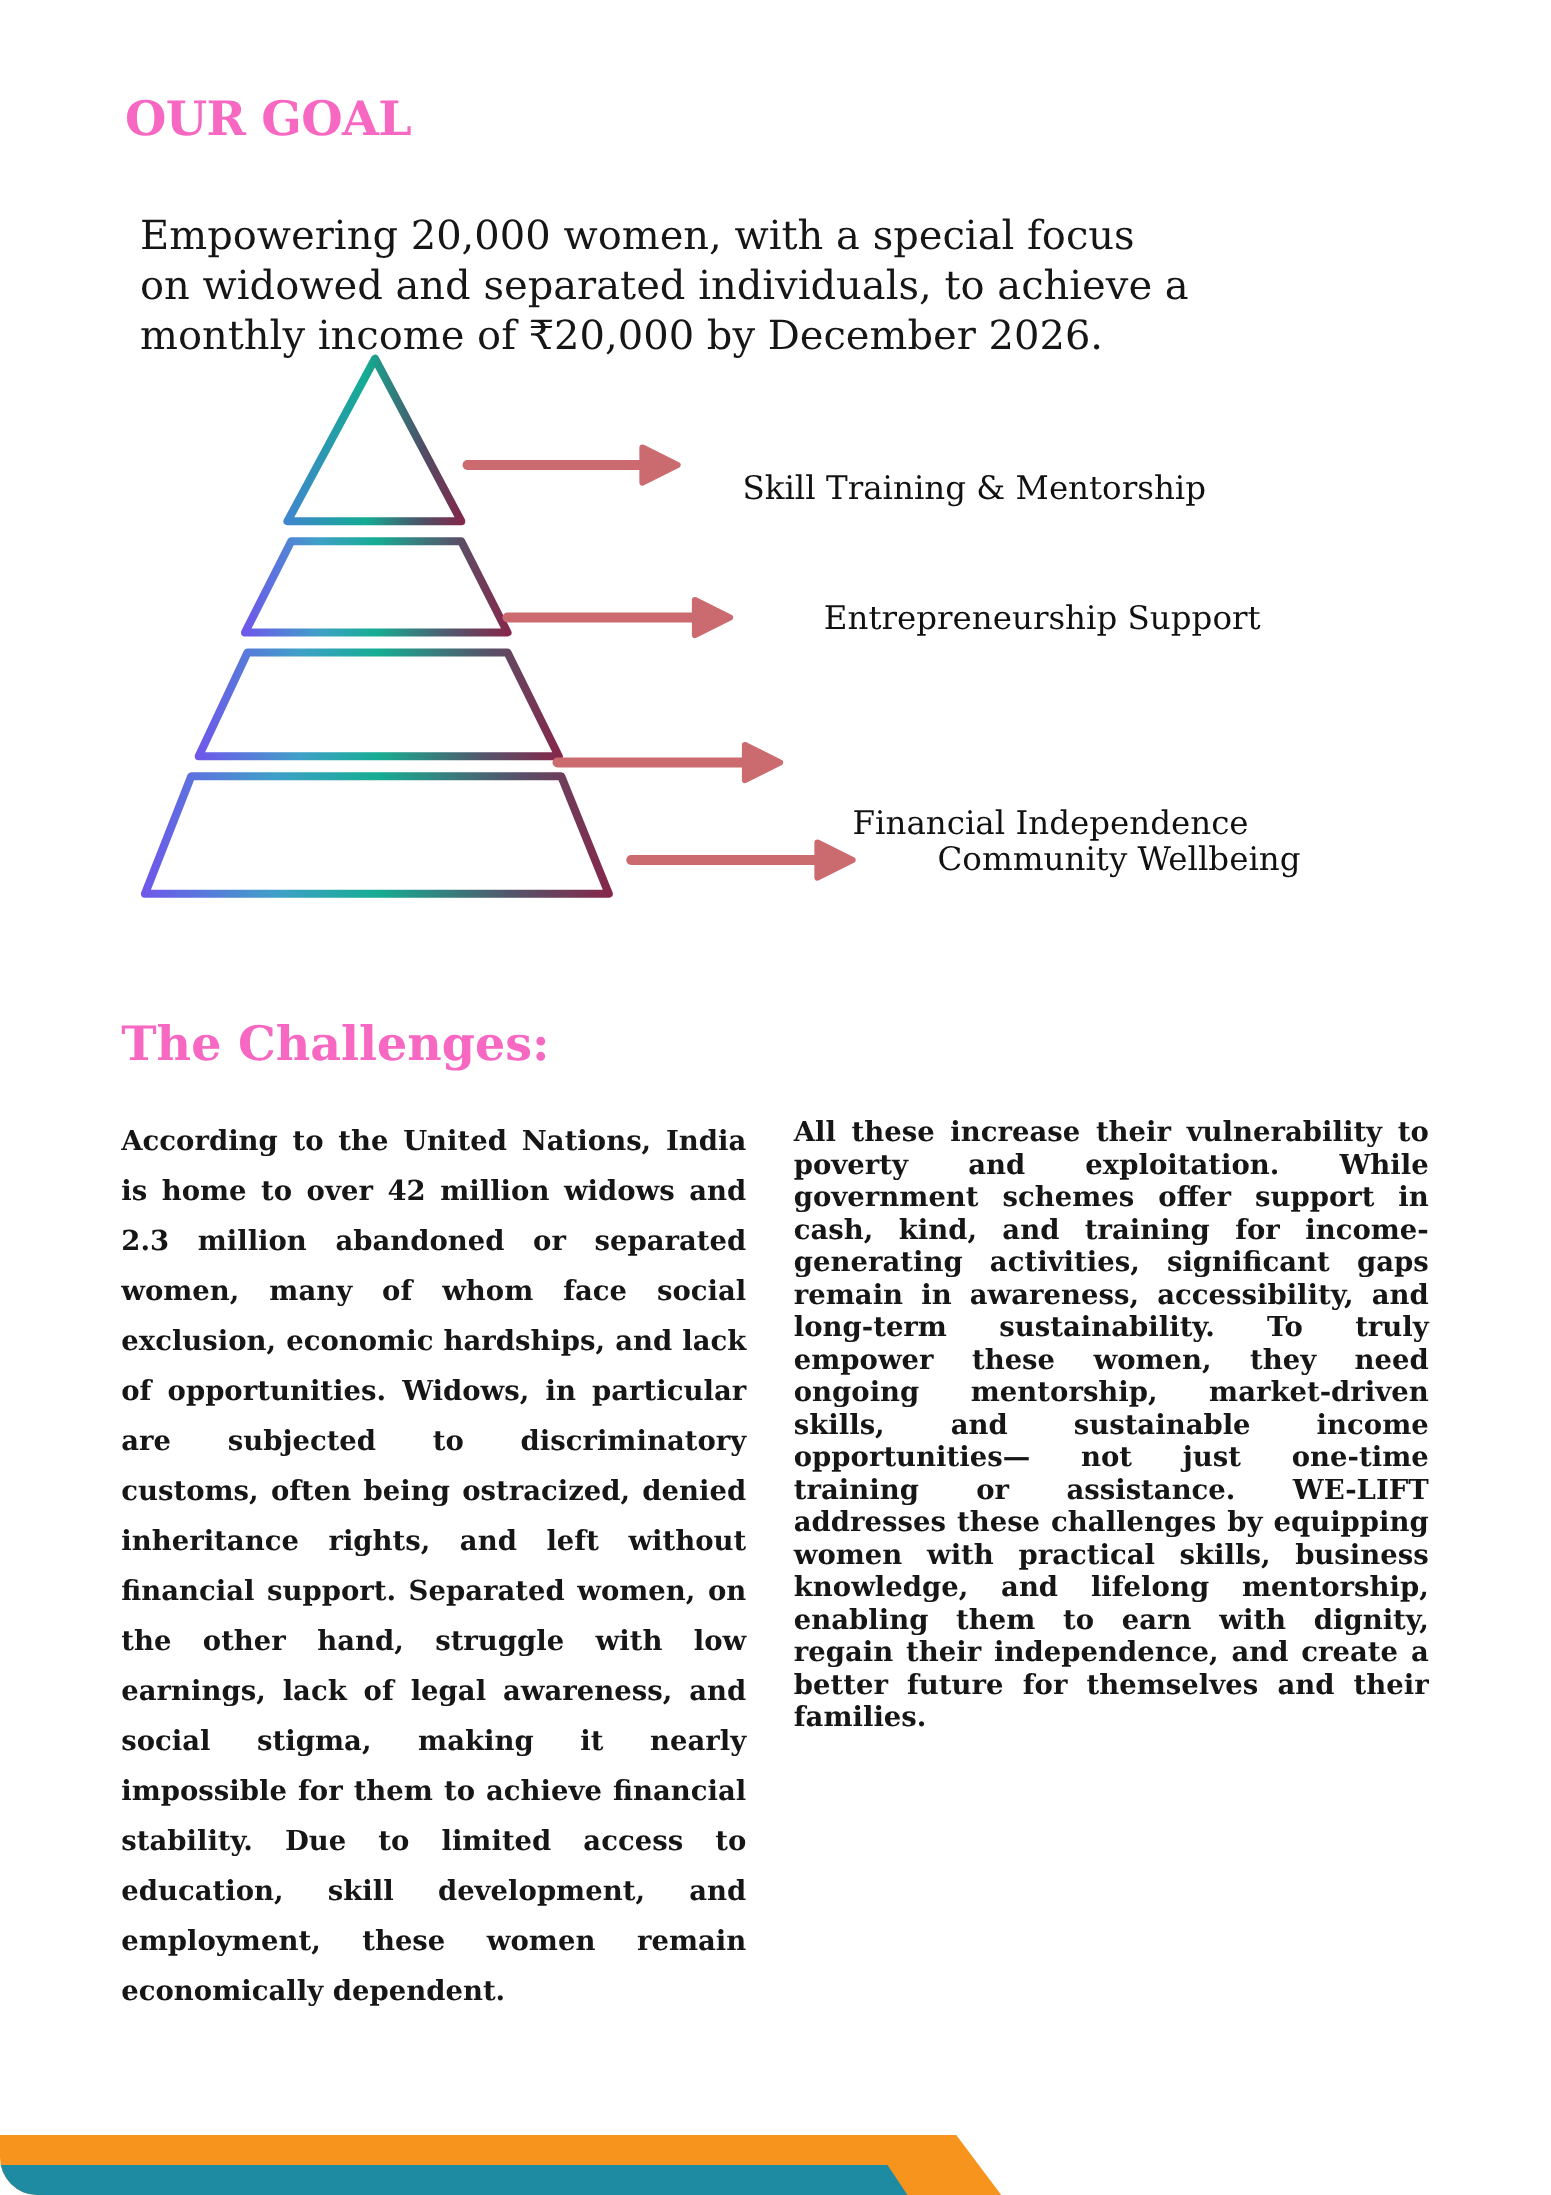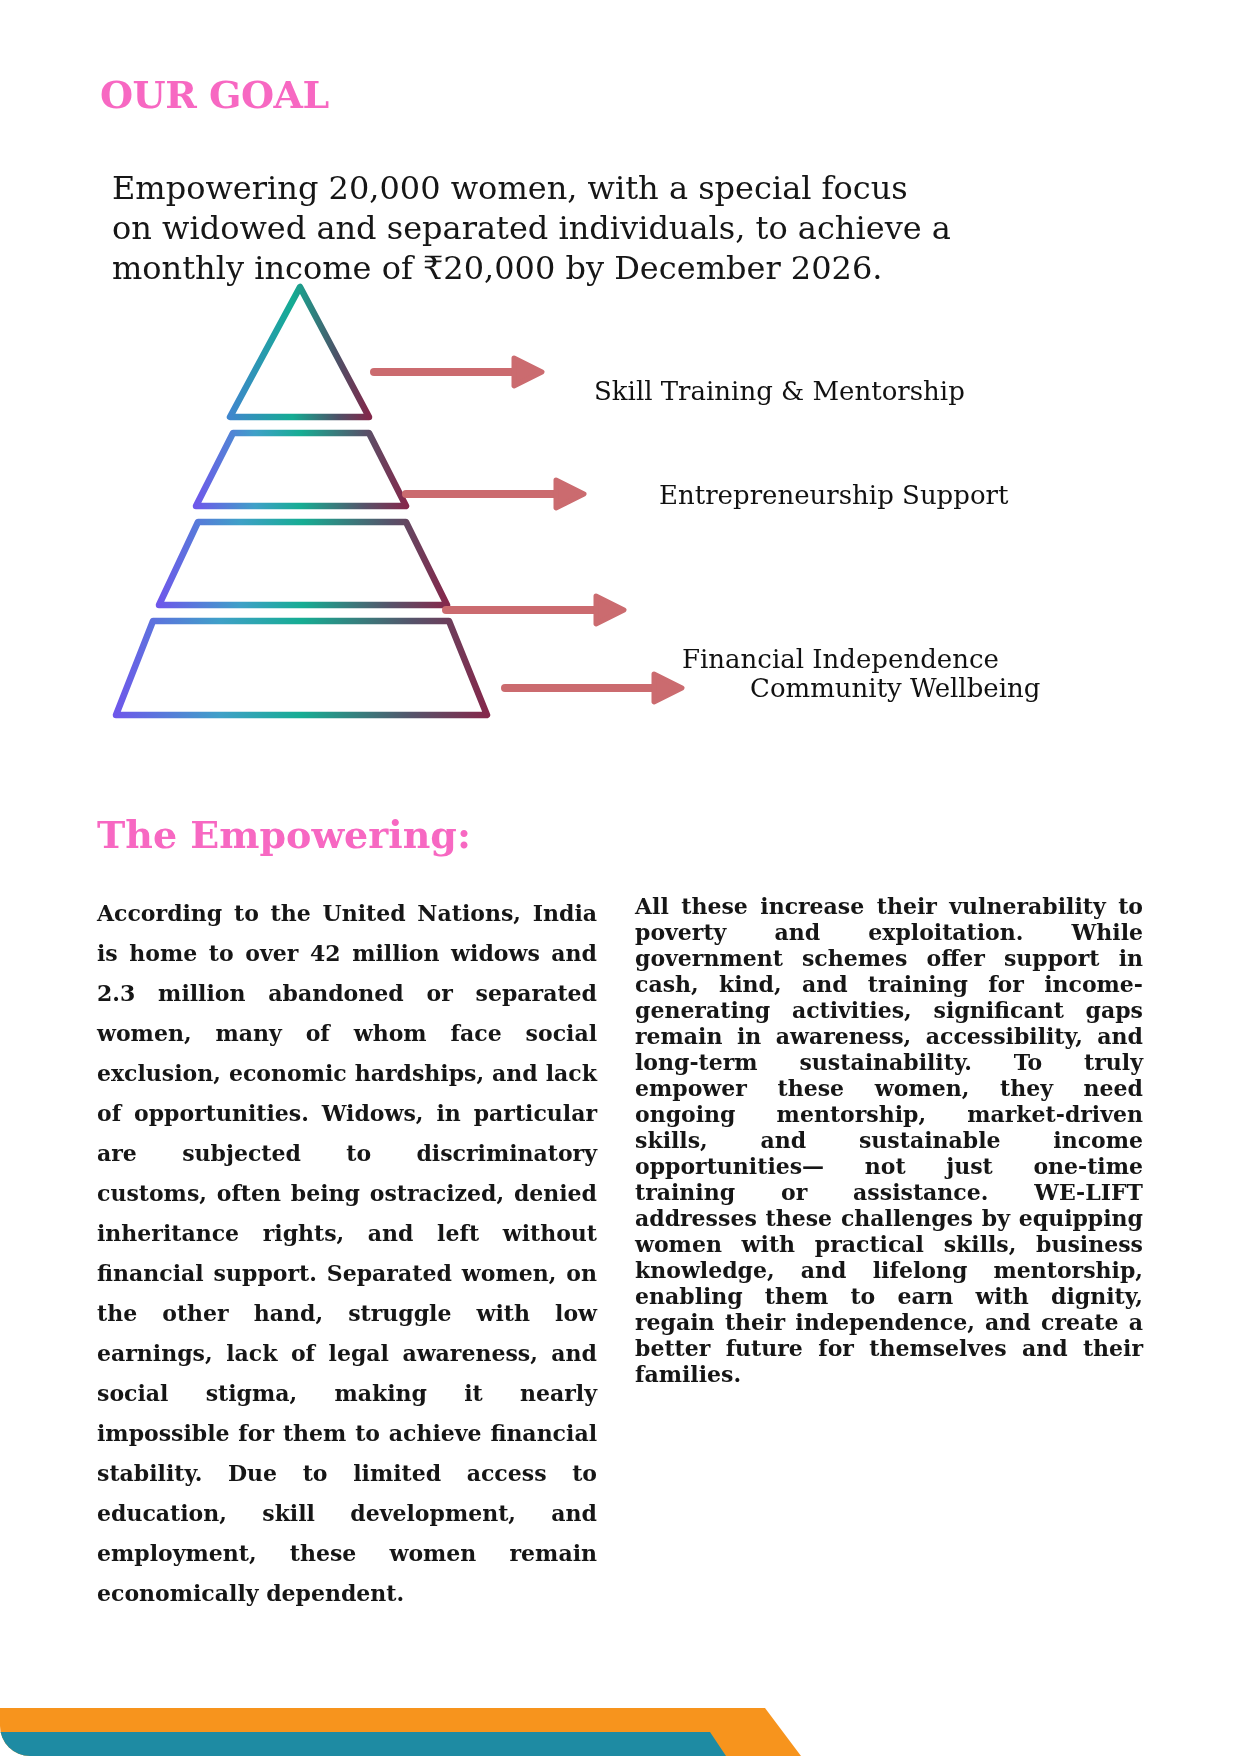--- a/index.html
+++ b/index.html
@@ -103,21 +103,21 @@
         <polygon points="654,424 682,438 654,452" stroke-width="5"></polygon>
       </g>
     </g>
   </svg>
 
   <div class="pyr-label pyr-label-1">Skill Training &amp; Mentorship</div>
   <div class="pyr-label pyr-label-2">Entrepreneurship Support</div>
   <div class="pyr-label pyr-label-3">Financial Independence</div>
   <div class="pyr-label pyr-label-4">Community Wellbeing</div>
 
-  <div class="challenges-heading">The Empowering:</div>
+  <div class="challenges-heading">The Challenges:</div>
 
   <div class="col col-left">According to the United Nations, India is home to over 42 million widows and 2.3 million abandoned or separated women, many of whom face social exclusion, economic hardships, and lack of opportunities. Widows, in particular are subjected to discriminatory customs, often being ostracized, denied inheritance rights, and left without financial support. Separated women, on the other hand, struggle with low earnings, lack of legal awareness, and social stigma, making it nearly impossible for them to achieve financial stability. Due to limited access to education, skill development, and employment, these women remain economically dependent.</div>
 
   <div class="col col-right">All these increase their vulnerability to poverty and exploitation. While government schemes offer support in cash, kind, and training for income-generating activities, significant gaps remain in awareness, accessibility, and long-term sustainability. To truly empower these women, they need ongoing mentorship, market-driven skills, and sustainable income opportunities— not just one-time training or assistance. WE-LIFT addresses these challenges by equipping women with practical skills, business knowledge, and lifelong mentorship, enabling them to earn with dignity, regain their independence, and create a better future for themselves and their families.</div>
 
   <svg class="footer-svg" width="1241" height="48" viewBox="0 0 1241 48">
     <polygon points="0,0 765,0 801,48 0,48" fill="var(--orange)"></polygon>
     <polygon points="0,24 710,24 726,48 0,48" fill="var(--teal)"></polygon>
   </svg>
 

